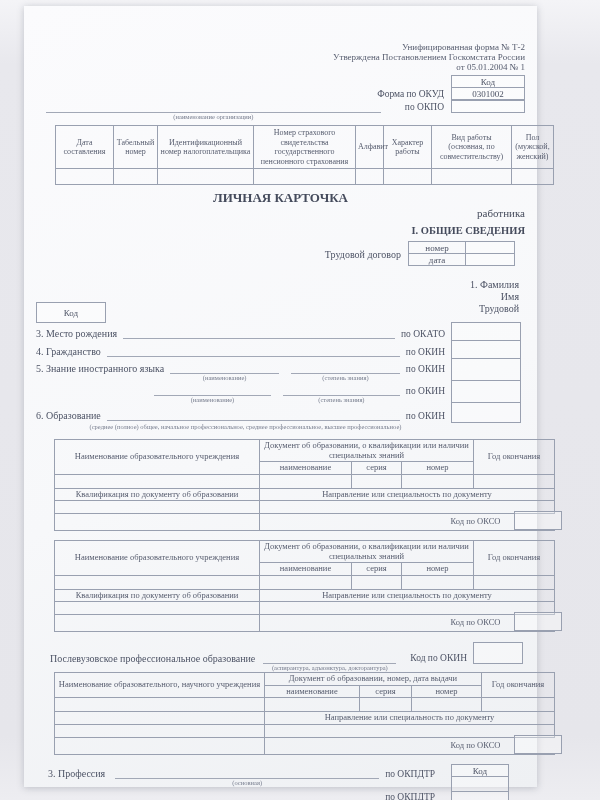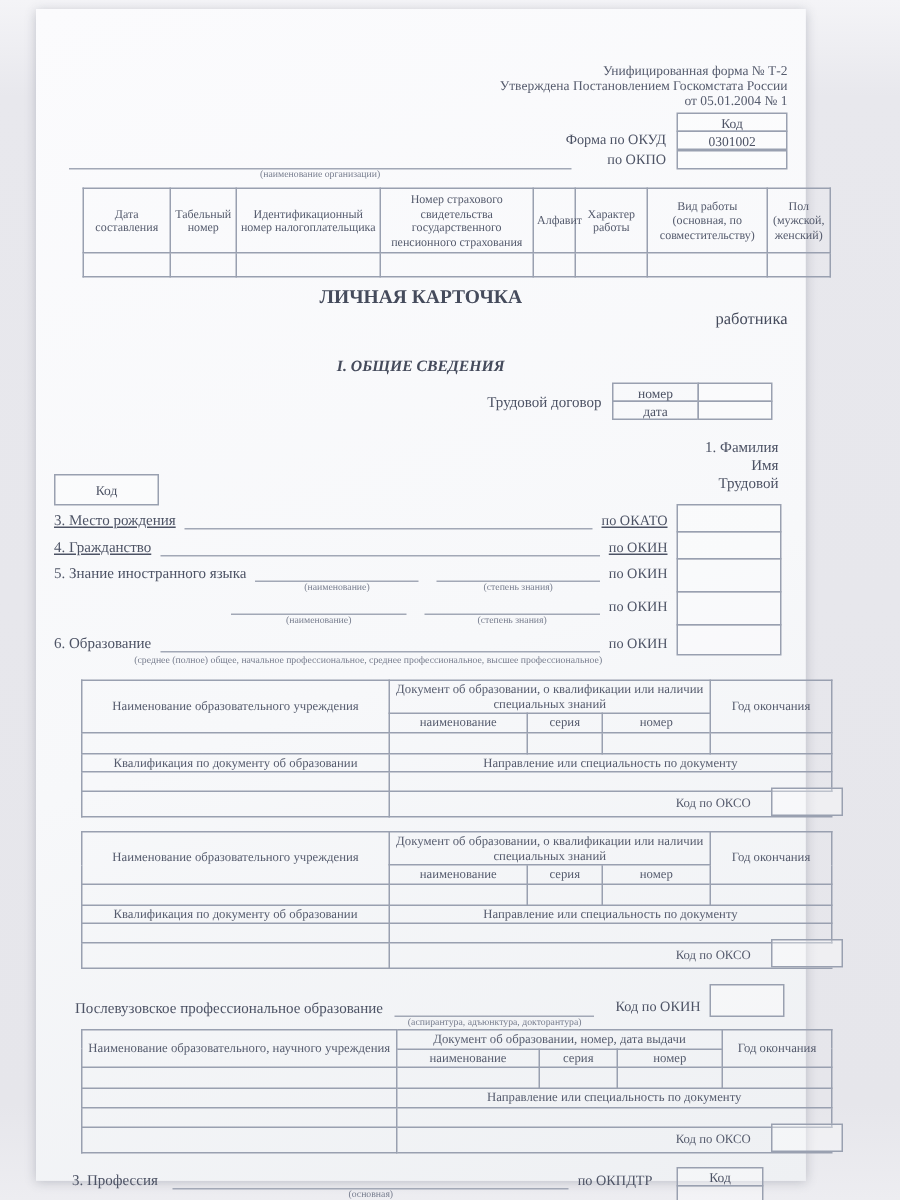--- a/index.html
+++ b/index.html
@@ -36,42 +36,42 @@
   .orgline{margin:0 8px 0 10px;}
   
   .ttable{border-collapse:collapse;table-layout:fixed;width:498px;margin:4px 0 0 19px;}
   .ttable td{border:1px solid #99a0b0;font-size:8px;line-height:9.5px;text-align:center;
     vertical-align:middle;padding:1px 2px;color:#565c6e;}
   .ttable tr.th td{height:40px;}
   .ttable tr.emptyrow td{height:13px;}
   
   .t1{margin-top:5px;text-align:center;font-weight:bold;font-size:13px;line-height:15px;color:#454b5c;}
   .t2{text-align:right;font-weight:normal;font-size:11px;line-height:12px;margin-top:2px;color:#454b5c;}
-  .t3{text-align:center;font-weight:bold;font-size:10.5px;line-height:12px;margin-top:20px;color:#454b5c;font-style:italic;}
+  .t3{text-align:right;font-weight:bold;font-size:10.5px;line-height:12px;margin-top:6px;color:#454b5c;}
   
   .contract{margin-top:5px;display:flex;justify-content:flex-end;align-items:center;margin-right:10px;}
   .contract .lbl{font-size:10px;margin-right:8px;}
   .ctab .cr{display:flex;margin-top:-1px;}
   .ctab .cc{box-sizing:border-box;border:1px solid #99a0b0;height:13px;font-size:9px;
     line-height:12px;text-align:center;margin-left:-1px;}
   .ctab .c1{width:58px;}
   .ctab .c2{width:50px;background:rgba(255,255,255,.35);}
   
   .f1row{margin-top:13px;display:flex;align-items:flex-end;font-size:10px;height:16px;flex-direction:column;}
   .f1row .lb{margin-right:6px;white-space:nowrap;}
   .f1row .mid{margin:0 6px;white-space:nowrap;}
   .fields{margin-top:8px;}
   .frow{display:flex;position:relative;}
   .fcontent{flex:1;display:flex;align-items:flex-end;font-size:10px;}
   .fcontent .lb{margin-right:6px;white-space:nowrap;}
   .rlabel{align-self:flex-end;margin:0 6px;font-size:9.5px;white-space:nowrap;}
   .fcell{width:70px;box-sizing:border-box;border:1px solid #99a0b0;margin-top:-1px;
     margin-right:4px;align-self:stretch;background:rgba(255,255,255,.3);}
   .fcell.hdr{display:flex;align-items:center;justify-content:center;font-size:9px;}
-  .h20{height:20px;} .h18{height:18px;text-decoration:underline;} .h22{height:22px;}
+  .h20{height:20px;} .h18{height:18px;} .h22{height:22px;}
   .pb2 .fcontent,.pb2 .rlabel{padding-bottom:2px;}
   .pb7 .fcontent,.pb7 .rlabel{padding-bottom:7px;}
   .edu-note{font-size:6.5px;color:#767c8d;text-align:center;margin:0 90px 0 20px;line-height:8px;}
   .indent120{width:118px;}
   .gap12{width:12px;}
   
   .twrap{position:relative;width:500px;margin-left:18px;}
   .etable{border-collapse:collapse;table-layout:fixed;width:500px;}
   .etable td{border:1px solid #99a0b0;font-size:8.5px;line-height:9.5px;text-align:center;
     vertical-align:middle;padding:1px 3px;color:#565c6e;}

